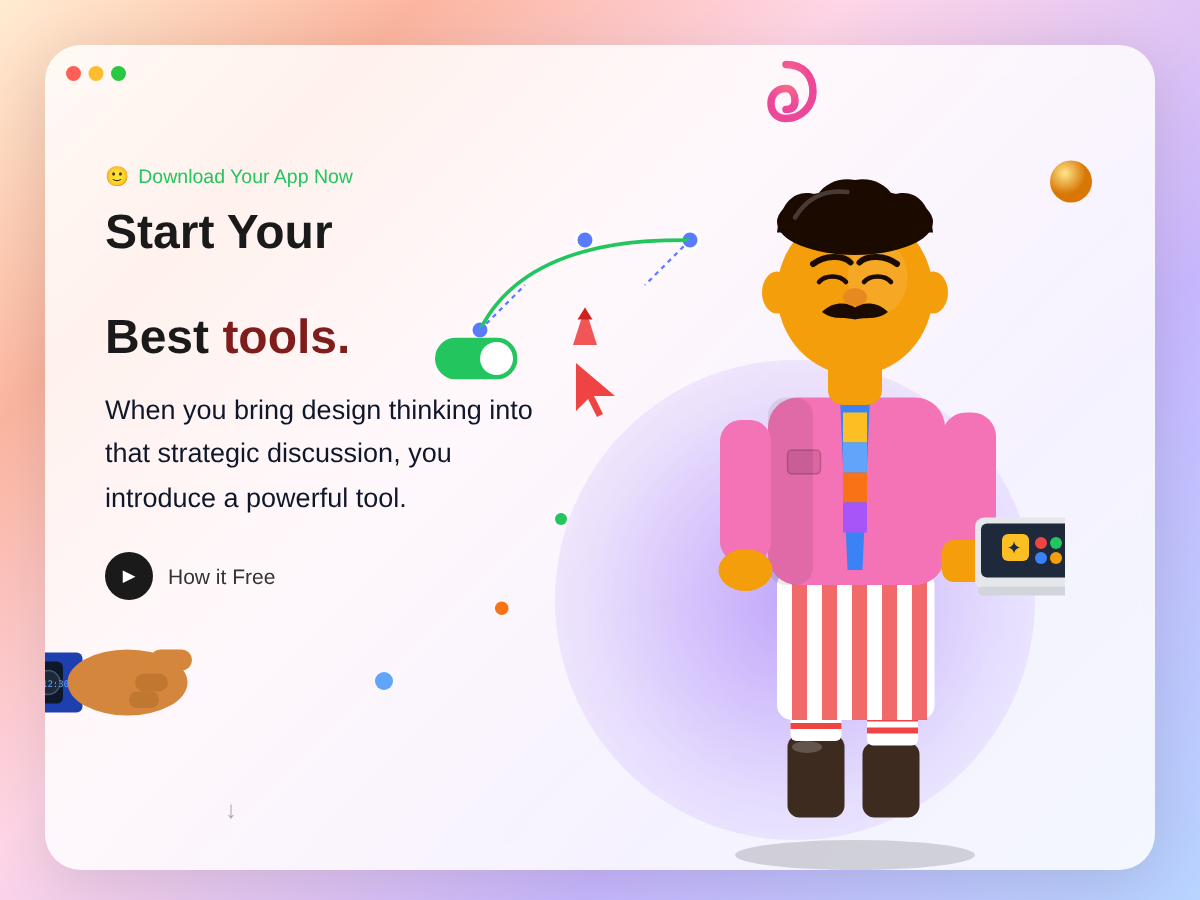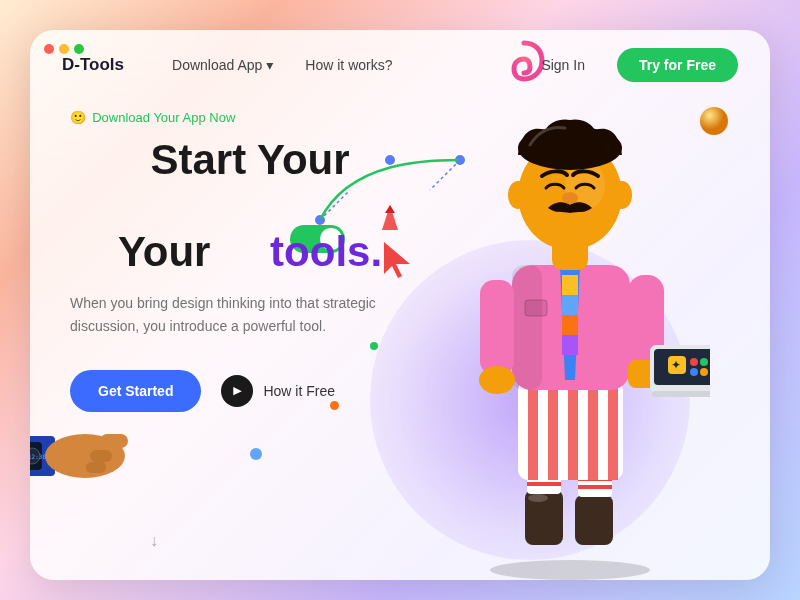--- a/index.html
+++ b/index.html
@@ -92,37 +92,35 @@
     .hero-tag {
       font-size: 13px;
       color: #22c55e;
       font-weight: 600;
       margin-bottom: 12px;
       display: flex;
       align-items: center;
       gap: 6px;
     }
     .hero-title {
-      font-size: 42px;
+      font-size: 32px;
       font-weight: 900;
       color: #1a1a1a;
       line-height: 1.1;
       margin-bottom: 16px;
-      text-align: center;
     }
     .hero-title .accent {
-      color: #6d28d9;
-      margin-left: 48px;
+      color: #7f1d1d;
     }
     .hero-desc {
-      font-size: 14px;
-      color: #737373;
+      font-size: 18px;
+      color: #0f172a;
       line-height: 1.65;
       max-width: 310px;
-      margin-bottom: 32px;
+      margin-bottom: 20px;
     }
     .hero-buttons {
       display: flex;
       align-items: center;
       gap: 20px;
     }
     .btn-primary {
       background: #3b6bff;
       color: white;
       font-weight: 700;
@@ -263,45 +261,33 @@
 <body>
 
 <div class="main-card">
 
   <div class="nav-dots">
     <div class="dot dot-red"></div>
     <div class="dot dot-yellow"></div>
     <div class="dot dot-green"></div>
   </div>
 
-  <nav class="navbar">
-    <span class="nav-logo">D-Tools</span>
-    <span class="nav-link">
-      <span>Download App</span>
-      <span>▾</span>
-    </span>
-    <span class="nav-link">How it works?</span>
-    <div class="nav-spacer"></div>
-    <span class="nav-signin">Sign In</span>
-    <button class="nav-cta">Try for Free</button>
-  </nav>
 
   <div class="hero">
     <div class="hero-tag">
       <span>🙂</span>
       <span style="color:#22c55e; font-weight:400;">Download Your App Now</span>
     </div>
     <div class="hero-title">
       <span>Start Your</span><br>
       <br>
-      <span>Your </span><span class="accent">tools.</span>
+      <span>Best </span><span class="accent">tools.</span>
     </div>
     <div class="hero-desc">When you bring design thinking into that strategic discussion, you introduce a powerful tool.</div>
     <div class="hero-buttons">
-      <button class="btn-primary">Get Started</button>
       <div class="btn-secondary">
         <div class="play-icon">▶</div>
         <span>How it Free</span>
       </div>
     </div>
   </div>
 
   <div class="blob"></div>
 
   <div class="float-pen">

